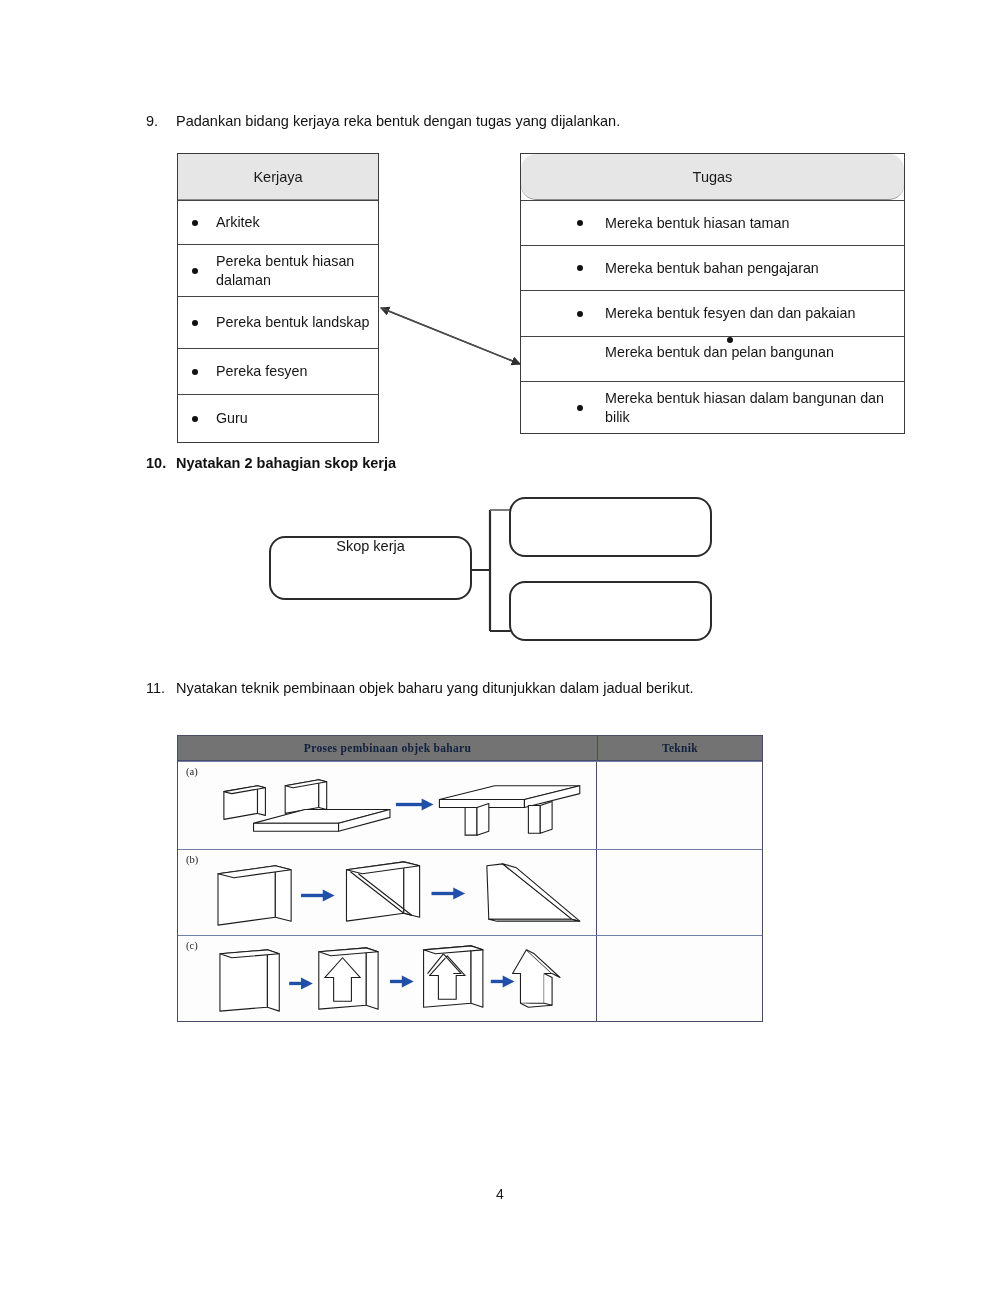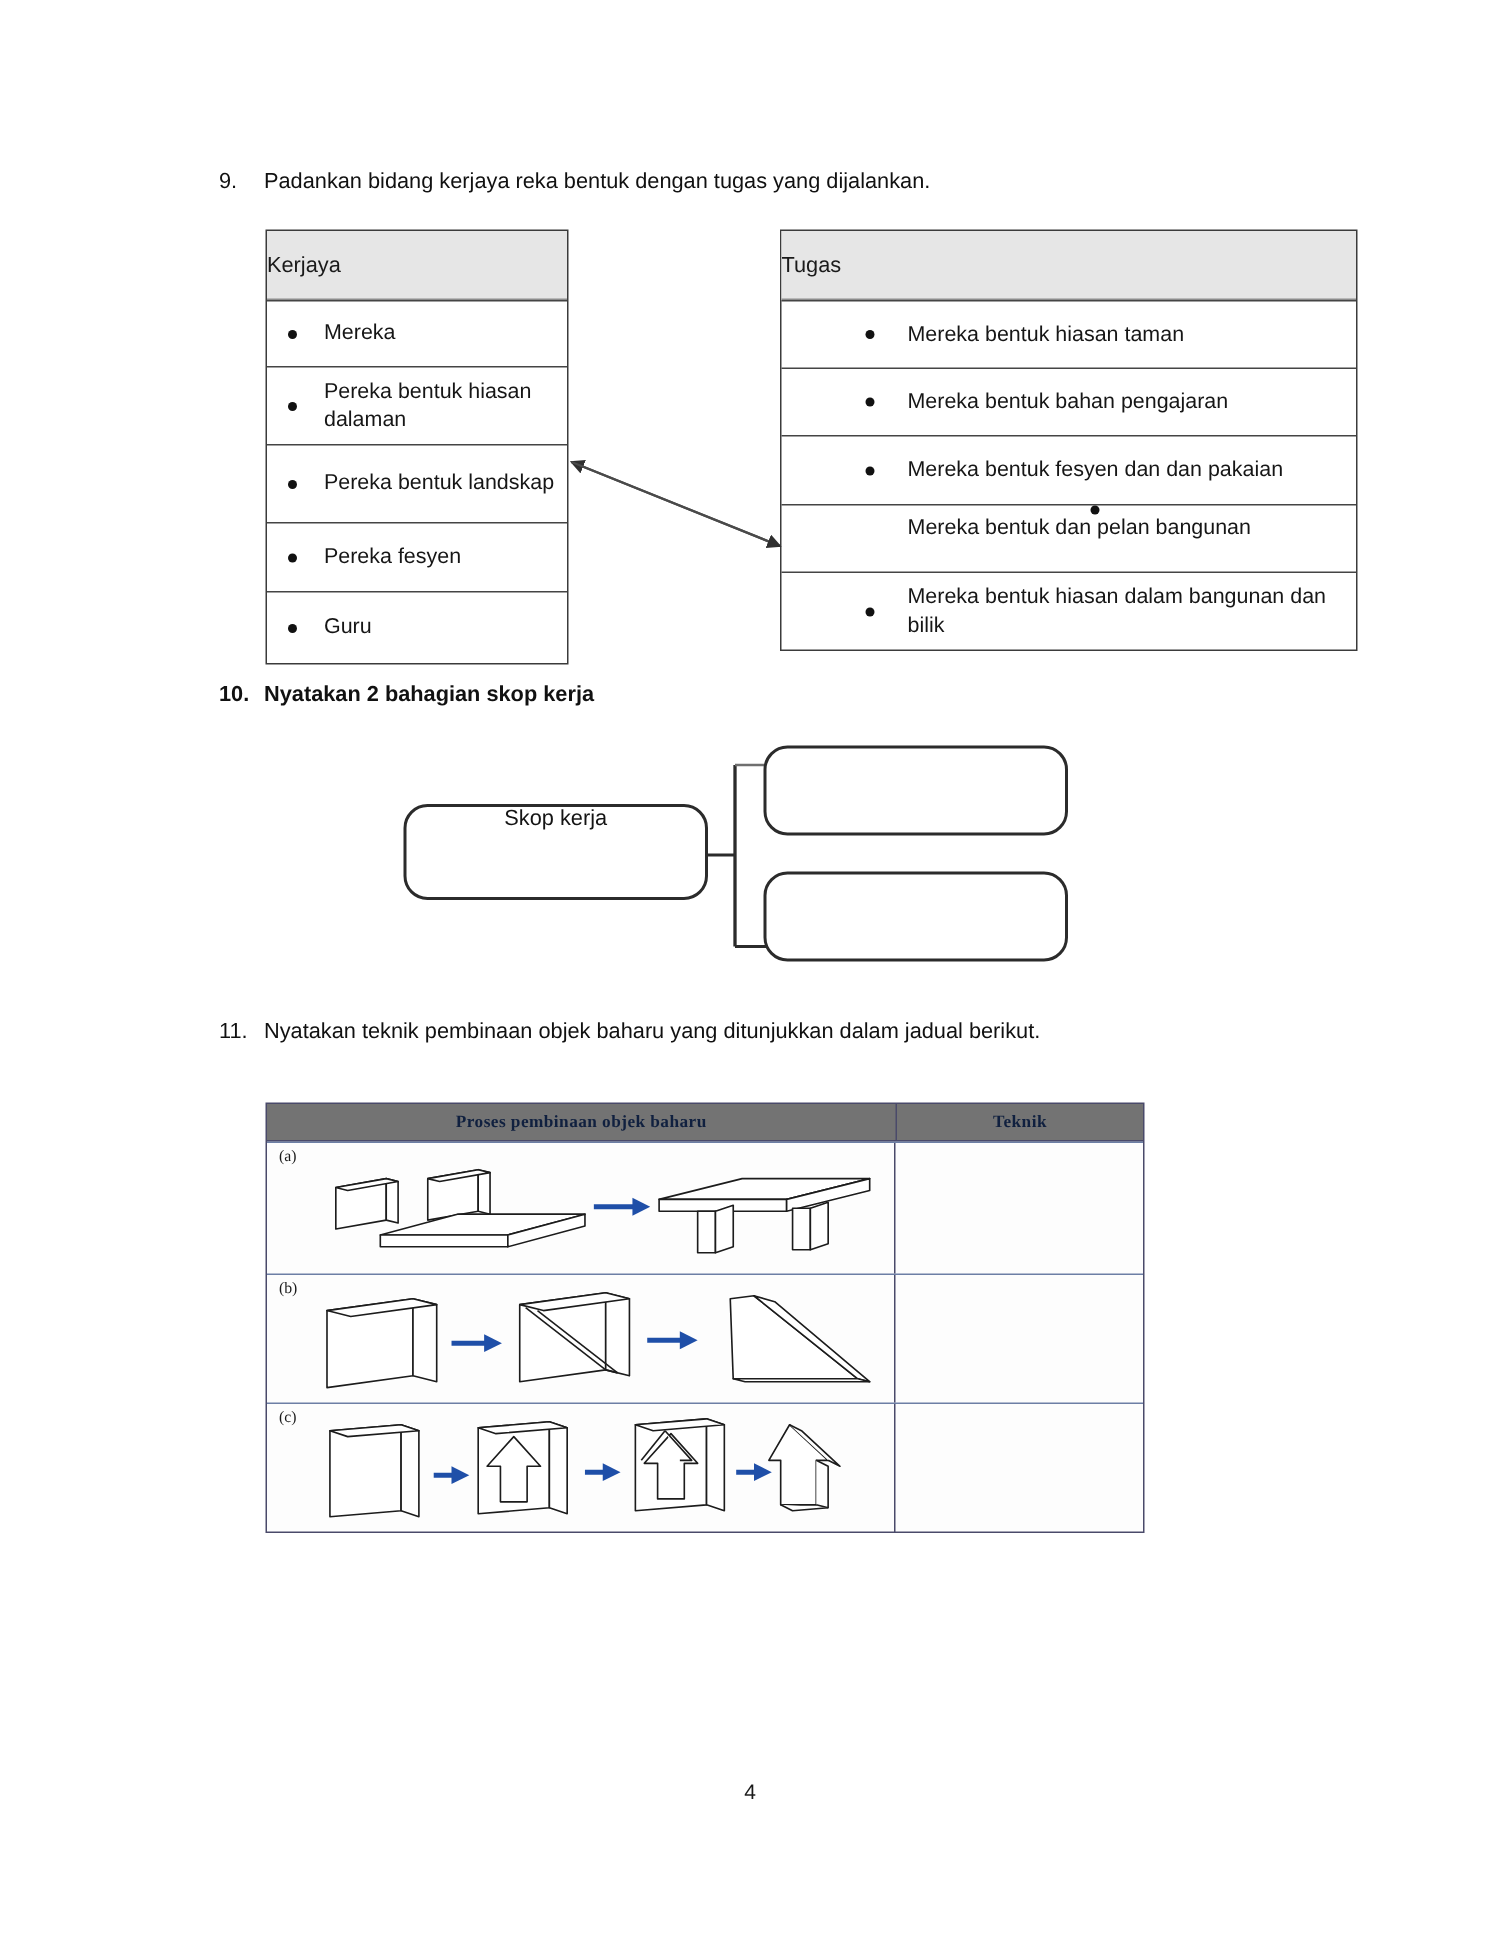--- a/index.html
+++ b/index.html
@@ -50,26 +50,27 @@
     border-collapse: collapse;
     background: #fff;
     box-sizing: border-box;
   }
   #table-kerjaya { left: 177px; top: 153px; width: 202px; }
   #table-tugas   { left: 520px; top: 153px; width: 385px; }
 
   .match-table .thead {
     background: #e6e6e6;
     border-bottom: 1.6px solid #8c8c8c;
+    text-align: center;
     font-size: 14.5px;
     color: #1a1a1a;
     box-sizing: border-box;
   }
   #table-kerjaya .thead { height: 46px; line-height: 46px; }
-  #table-tugas  .thead  { height: 46px; line-height: 46px; }
+  #table-tugas  .thead  { height: 46px; line-height: 46px; border-radius: 15px; }
 
   .match-row {
     display: flex;
     align-items: center;
     border-top: 1.1px solid #444;
     box-sizing: border-box;
     padding-left: 14px;
     font-size: 14.3px;
     color: #161616;
   }
@@ -218,21 +219,21 @@
 
   <div class="question" id="q9">
     <span class="q-num">9.</span>
     <span class="q-text">Padankan bidang kerjaya reka bentuk dengan tugas yang dijalankan.</span>
   </div>
 
   <div class="match-table" id="table-kerjaya">
     <div class="thead">Kerjaya</div>
     <div class="match-row r0">
       <span class="bullet"></span>
-      <span class="row-label">Mereka</span>
+      <span class="row-label">Arkitek</span>
     </div>
     <div class="match-row r1">
       <span class="bullet"></span>
       <span class="row-label">Pereka bentuk hiasan dalaman</span>
     </div>
     <div class="match-row r2">
       <span class="bullet"></span>
       <span class="row-label">Pereka bentuk landskap</span>
     </div>
     <div class="match-row r3">

